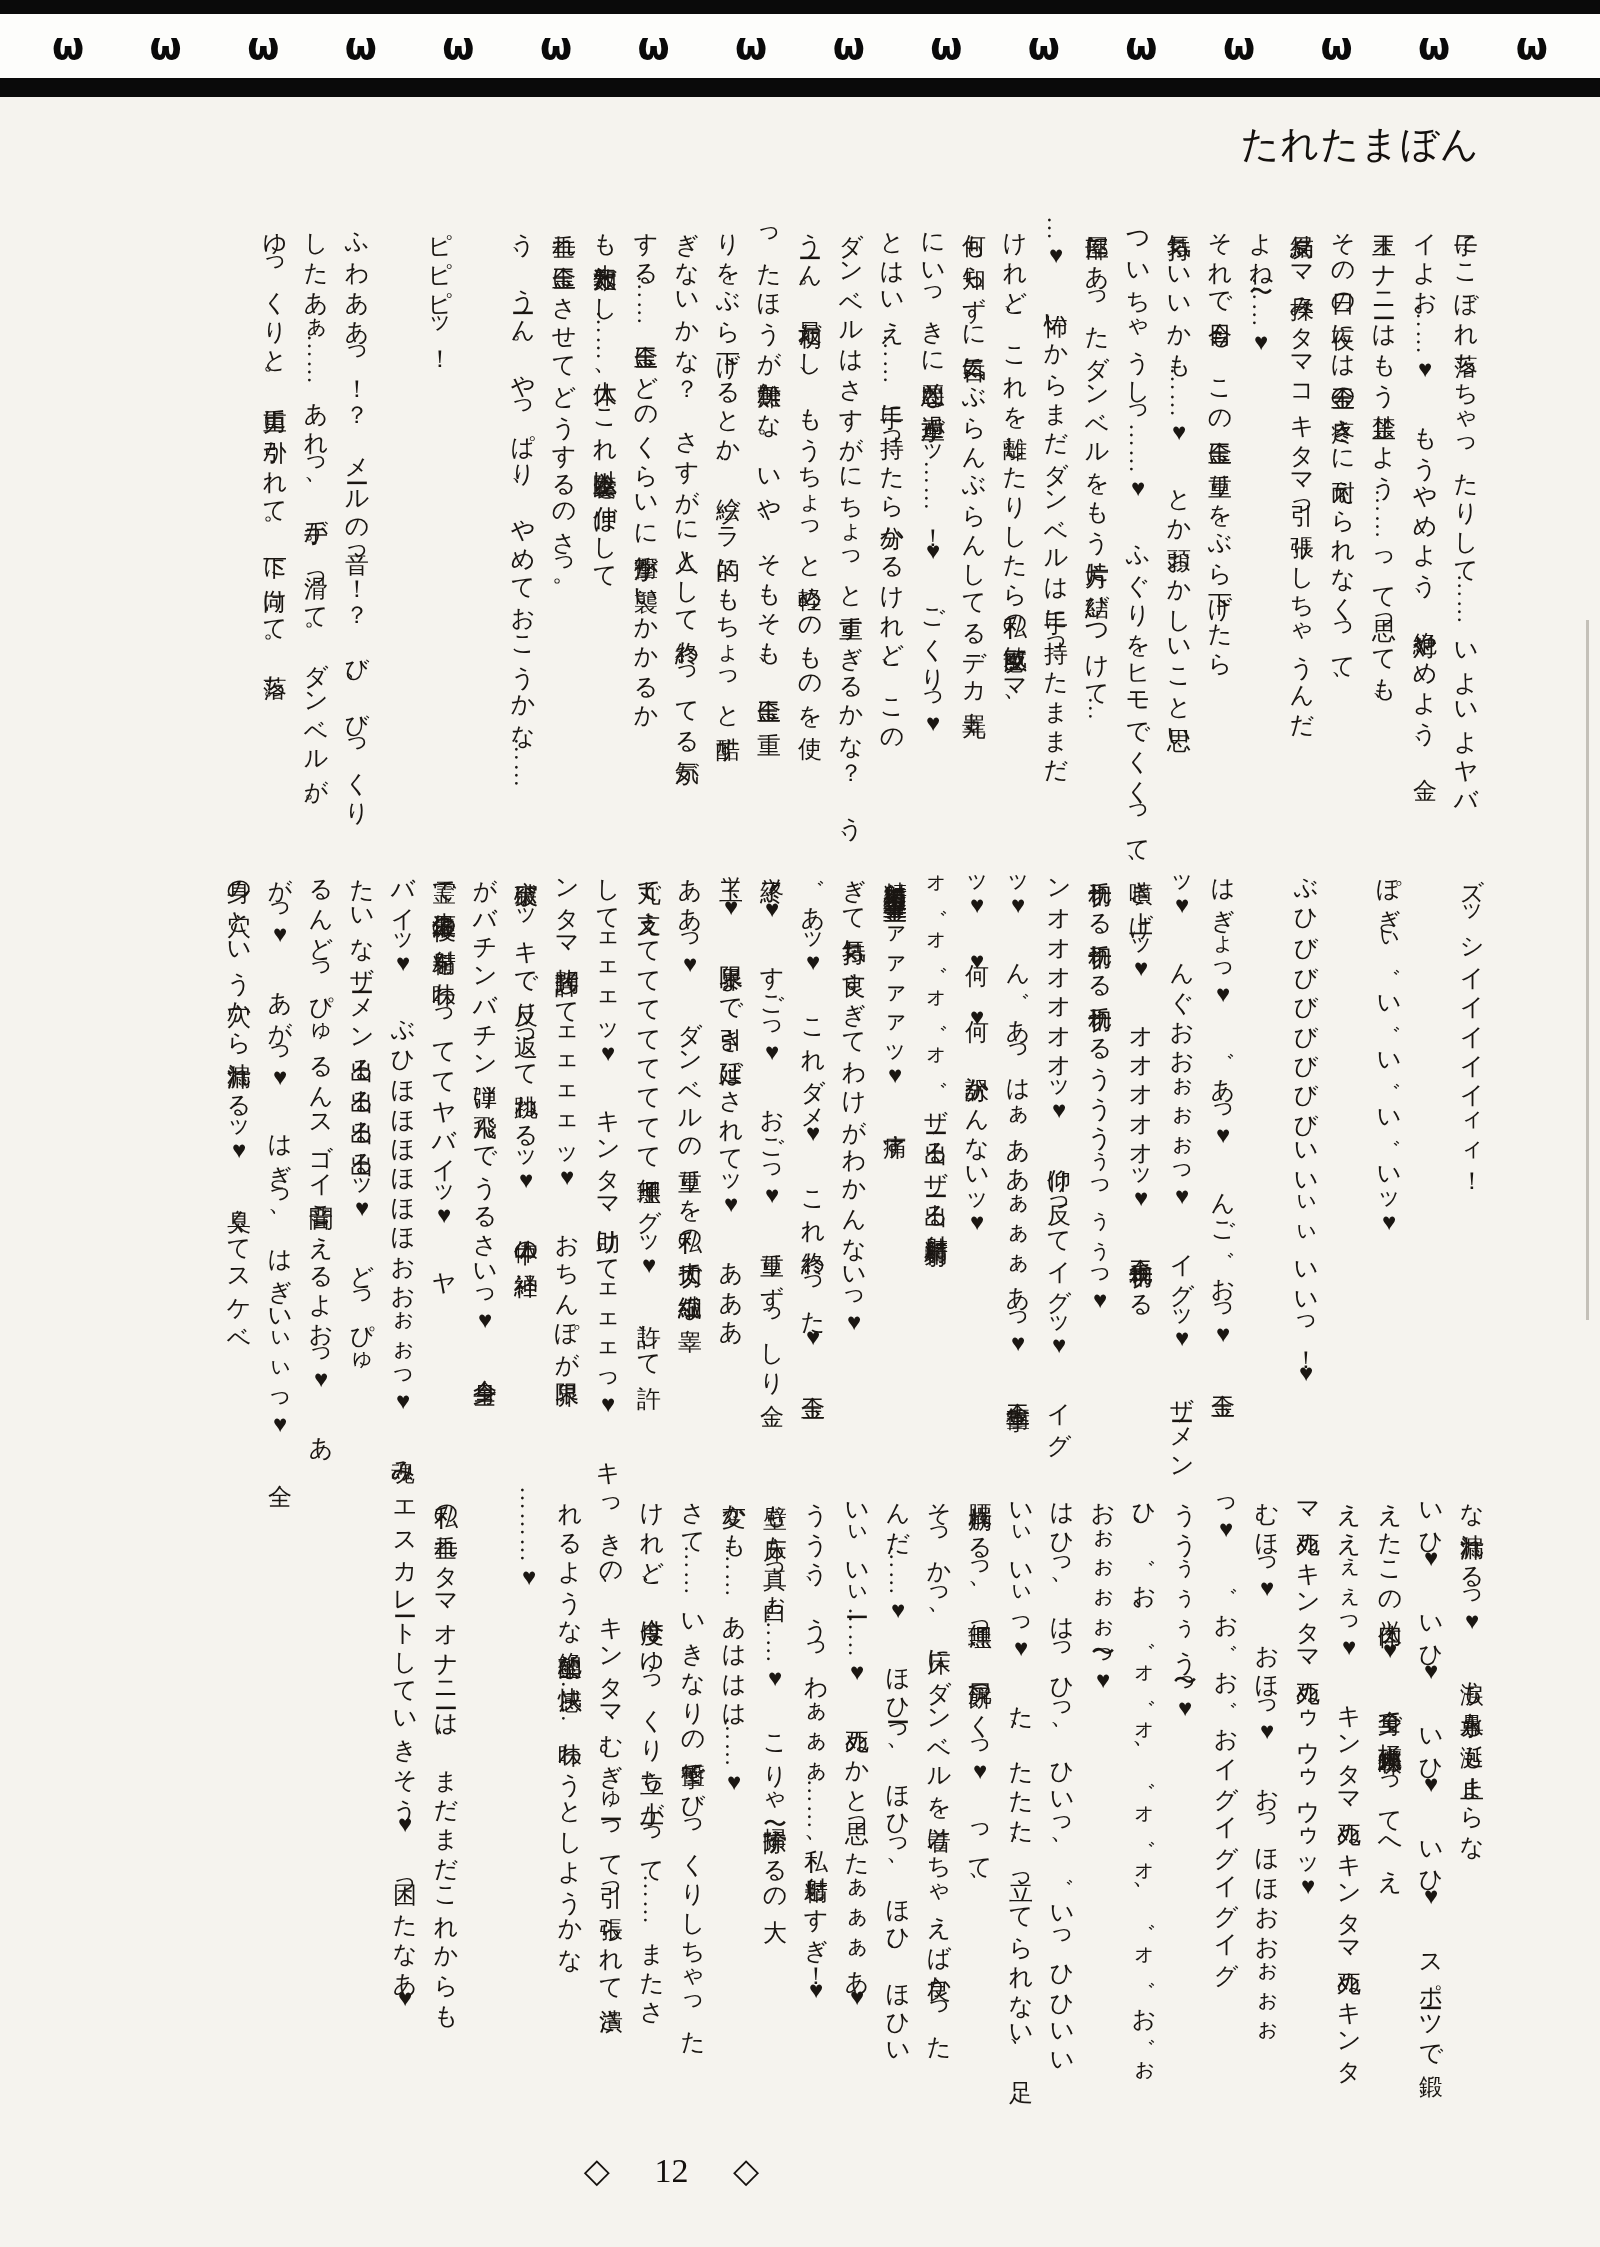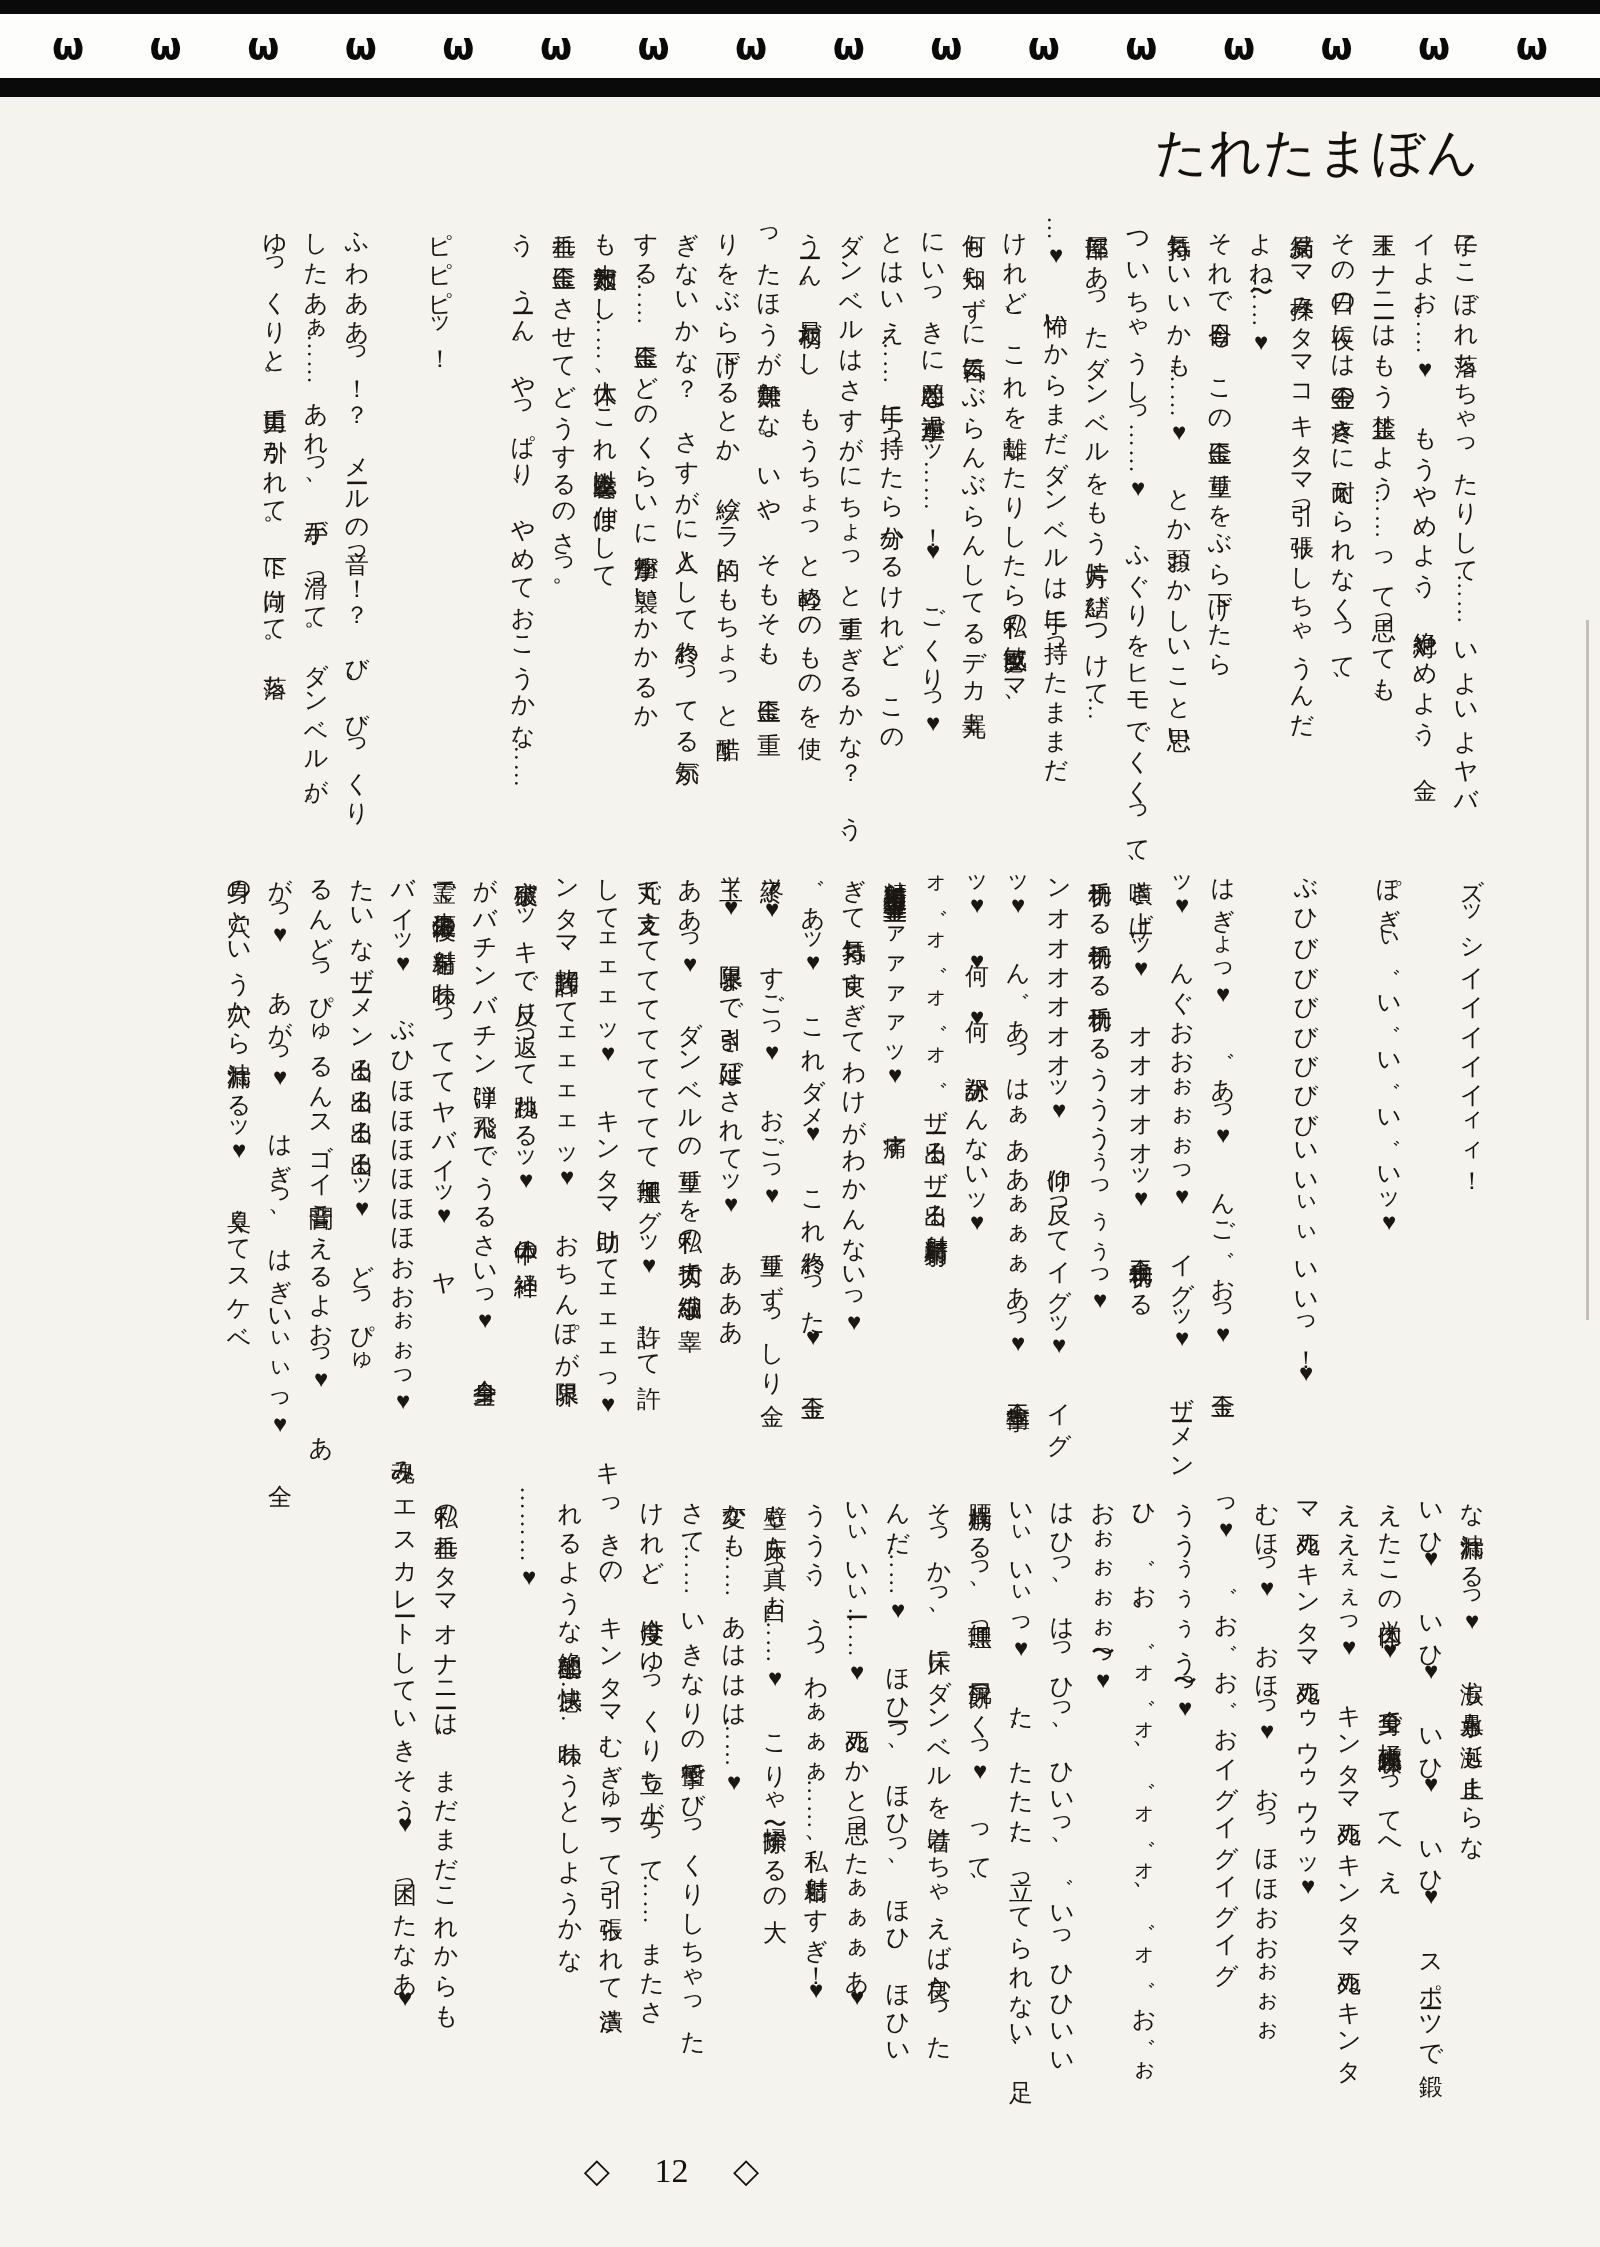--- a/index.html
+++ b/index.html
@@ -16,21 +16,21 @@
   .bar2{height:19px;}
   .omega-row{
     height:64px;background:#fdfdfb;display:flex;align-items:center;
     justify-content:space-between;padding:0 52px;box-sizing:border-box;
     font-family:"DejaVu Sans","Liberation Sans",sans-serif;
     font-weight:bold;font-size:37px;line-height:1;color:#0a0a0a;
   }
   
   .page-title{
     position:absolute;top:124px;right:120px;
-    font-size:52px;letter-spacing:1px;line-height:1.1;
+    font-size:38px;letter-spacing:1px;line-height:1.1;
     color:#14100d;white-space:nowrap;
   }
   
   .vblock{
     position:absolute;height:600px;
     writing-mode:vertical-rl;
     line-height:1;white-space:nowrap;
   }
   .vcol{
     display:block;

